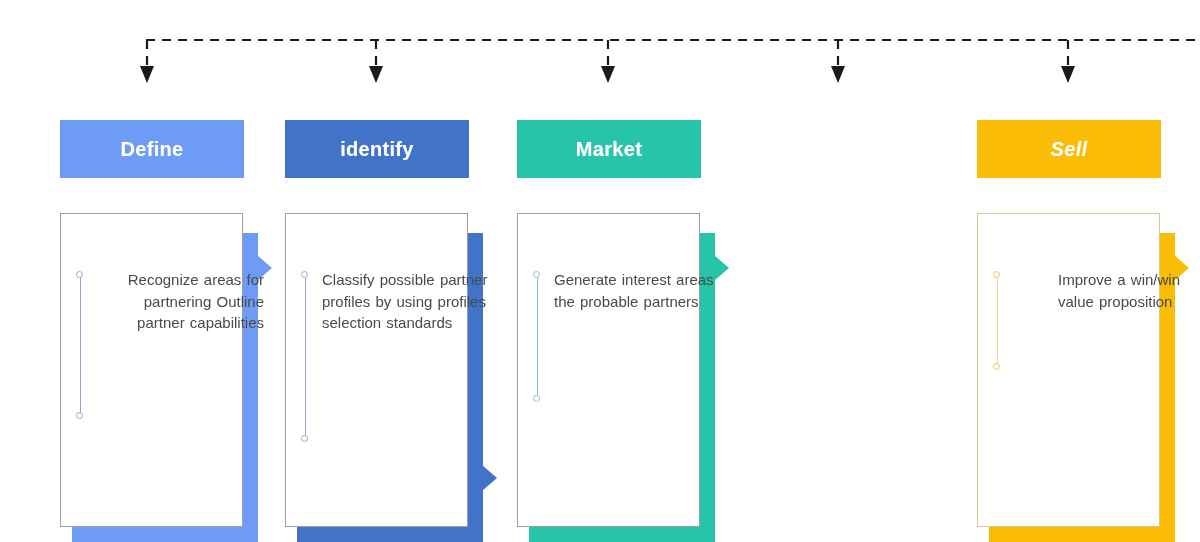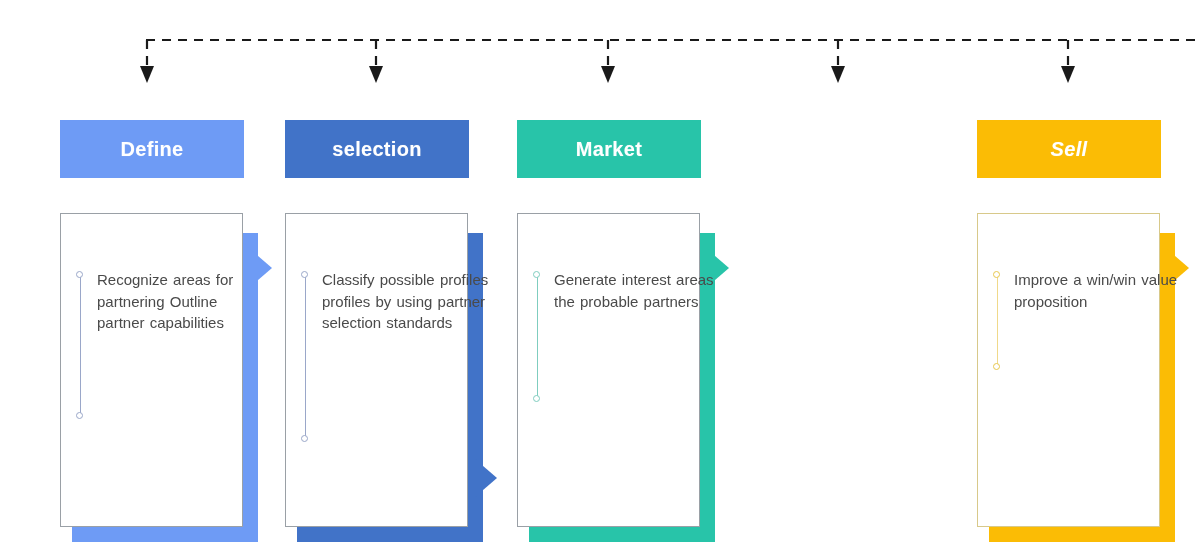--- a/index.html
+++ b/index.html
@@ -162,49 +162,49 @@
     </div>
     <div class="card-stack">
       <svg class="card-back" viewBox="0 0 212 329" width="212" height="329">
         <path fill="#6e9bf5" d="M183,20 L183,38 L169,38 L196,62 L169,86 L169,68 L183,68
                                  L183,314 L12,314 L12,329 L198,329 L198,20 Z"></path>
         <rect fill="#6e9bf5" x="183" y="20" width="15" height="309"></rect>
         <rect fill="#6e9bf5" x="12" y="314" width="186" height="15"></rect>
         <polygon fill="#6e9bf5" points="183,30 183,80 212,55"></polygon>
       </svg>
       <div class="card-face" style="border-color:#9aa0a6;"></div>
-      <div class="card-inner" style="height:152px;">
+      <div class="card-inner" style="height:152px;text-align:right;">
         <div class="bullet-rail">
           <div class="rail-line" style="background:#9aa7c9;"></div>
           <div class="dot top" style="border-color:#9aa7c9;"></div>
           <div class="dot bottom" style="border-color:#9aa7c9;"></div>
         </div>
         <div class="card-text">Recognize areas for partnering Outline partner capabilities</div>
       </div>
     </div>
   </div>
 
   <div class="column" style="left:285px;">
     <div class="phase-header" style="background:#4173c8;">
-      <span class="phase-header-label">selection</span>
+      <span class="phase-header-label">identify</span>
     </div>
     <div class="card-stack">
       <svg class="card-back" viewBox="0 0 212 329" width="212" height="329">
         <rect fill="#4173c8" x="183" y="20" width="15" height="309"></rect>
         <rect fill="#4173c8" x="12" y="314" width="186" height="15"></rect>
         <polygon fill="#4173c8" points="183,240 183,290 212,265"></polygon>
       </svg>
       <div class="card-face" style="border-color:#9aa0a6;"></div>
       <div class="card-inner" style="height:175px;">
         <div class="bullet-rail">
           <div class="rail-line" style="background:#9aa7c9;"></div>
           <div class="dot top" style="border-color:#9aa7c9;"></div>
           <div class="dot bottom" style="border-color:#9aa7c9;"></div>
         </div>
-        <div class="card-text">Classify possible profiles profiles by using partner selection standards</div>
+        <div class="card-text">Classify possible partner profiles by using profiles selection standards</div>
       </div>
     </div>
   </div>
 
   <div class="column" style="left:517px;">
     <div class="phase-header" style="background:#28c4a9;text-align:right;">
       <span class="phase-header-label">Market</span>
     </div>
     <div class="card-stack">
       <svg class="card-back" viewBox="0 0 212 329" width="212" height="329">
@@ -229,21 +229,21 @@
     <div class="phase-header" style="background:#fbbc05;font-style:italic;">
       <span class="phase-header-label">Sell</span>
     </div>
     <div class="card-stack">
       <svg class="card-back" viewBox="0 0 212 329" width="212" height="329">
         <rect fill="#fbbc05" x="183" y="20" width="15" height="309"></rect>
         <rect fill="#fbbc05" x="12" y="314" width="186" height="15"></rect>
         <polygon fill="#fbbc05" points="183,30 183,80 212,55"></polygon>
       </svg>
       <div class="card-face" style="border-color:#d8c98a;"></div>
-      <div class="card-inner" style="height:103px;">
+      <div class="card-inner" style="height:103px;gap:44px;">
         <div class="bullet-rail">
           <div class="rail-line" style="background:#f0d98a;"></div>
           <div class="dot top" style="border-color:#e8c84e;"></div>
           <div class="dot bottom" style="border-color:#e8c84e;"></div>
         </div>
         <div class="card-text">Improve a win/win value proposition</div>
       </div>
     </div>
   </div>
 

